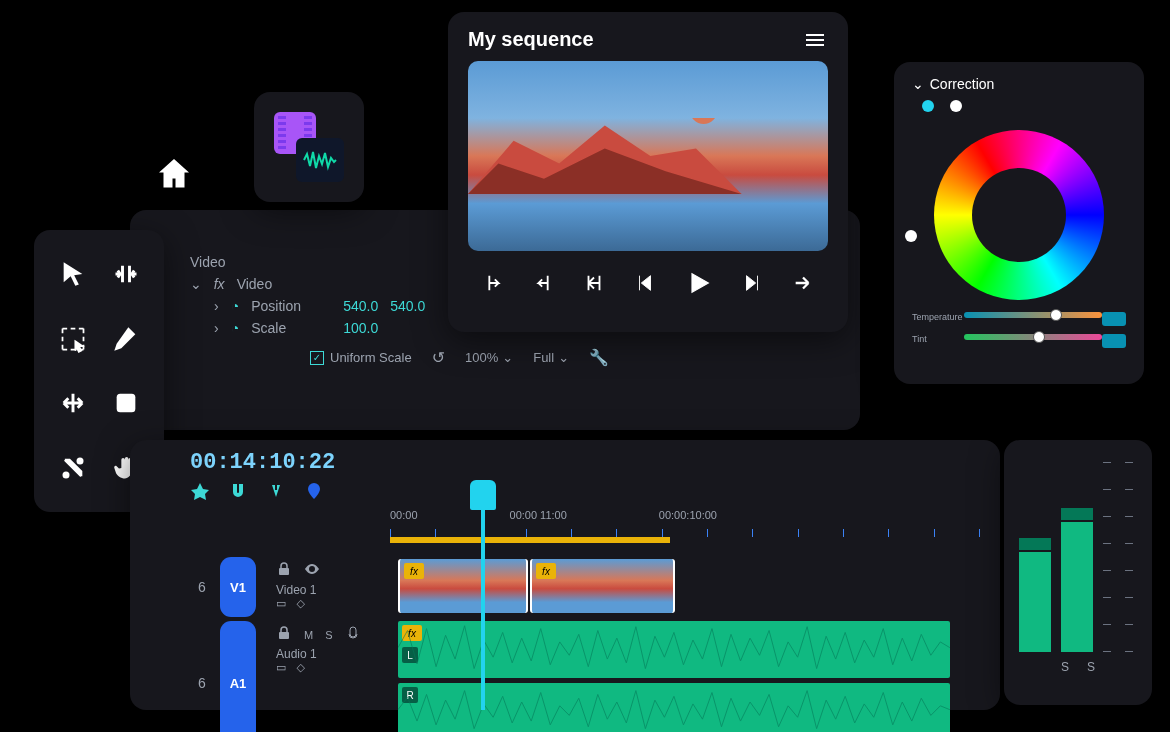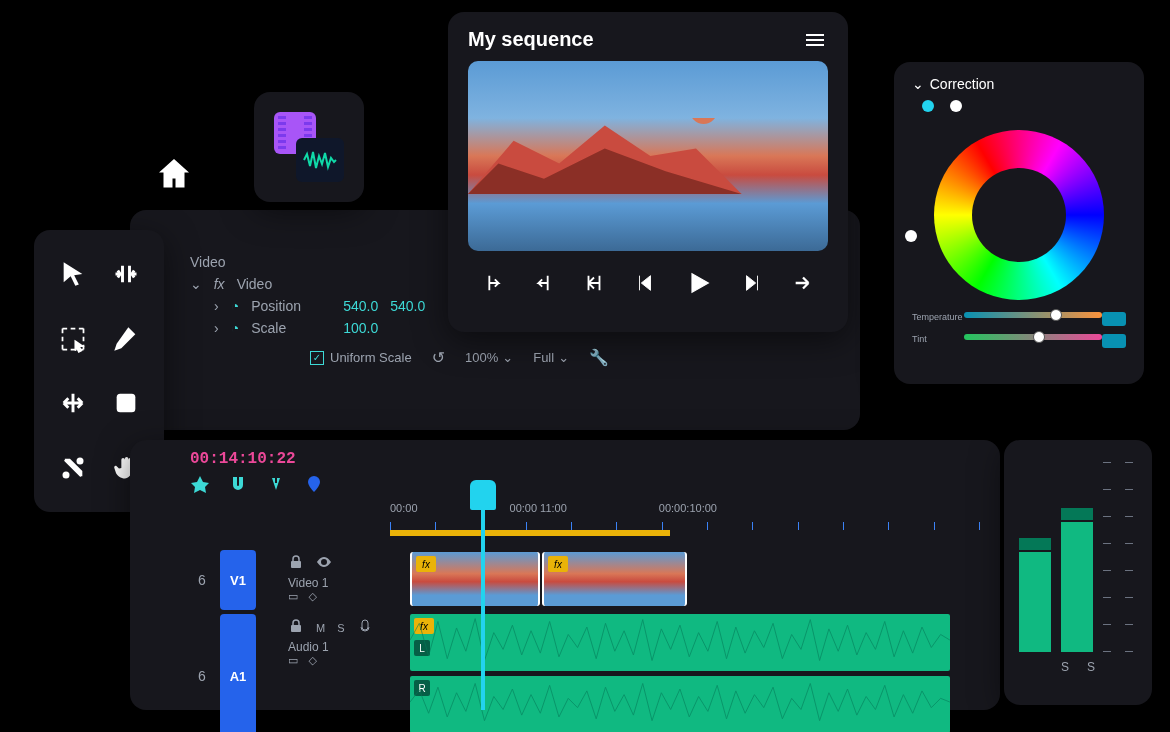--- a/index.html
+++ b/index.html
@@ -62,36 +62,36 @@
 .corr-slider-label { font-size:9px; color:#9ca3af; width:52px;}
 .corr-slider-track { flex:1; height:6px; border-radius:3px; position:relative;}
 .corr-slider-track.temp { background: linear-gradient(90deg, #0891b2, #fb923c);}
 .corr-slider-track.tint { background: linear-gradient(90deg, #22c55e, #ec4899);}
 .corr-slider-knob { position:absolute; top:-3px; width:12px; height:12px; border-radius:50%; background:#fff; border:1px solid #555;}
 .corr-slider-val { width:24px; height:14px; background:#0891b2; border-radius:3px;}
 
 
 .timeline-panel { left: 130px; top: 440px; width: 870px; height: 270px; padding: 10px 20px 0 60px; z-index:2;}
 .timecode-row { display:flex; align-items:center; gap:30px; }
-.timecode { color: #ec4899; font-size: 16px; font-weight: 600; font-family: 'Courier New', monospace;}
+.timecode { color: #7dd3fc; font-size: 22px; font-weight: 600; font-family: 'Courier New', monospace;}
 .tc-tools { display:flex; gap:18px;}
 .tc-tools svg { width:20px; height:20px;}
 .ruler { height:30px; margin-top:4px; position:relative; margin-left:200px; color:#9ca3af; font-size:11px;}
 .ruler-labels { display:flex; gap:92px; }
 .ruler-ticks { position:absolute; left:0; right:0; top:20px; height:10px; display:flex; justify-content:space-between;}
 .ruler-tick { width:1px; height:8px; background:#3b82f6;}
 .ruler-bar { position:absolute; left:0; top:28px; height:6px; background:#eab308; width:280px;}
 .playhead { position:absolute; left:470px; top:480px; width:26px; height:226px; z-index:10; pointer-events:none;}
 .playhead-cap { width:26px; height:30px; background:#22d3ee; border-radius:6px 6px 2px 2px;}
 .playhead-line { width:4px; height:200px; background:#22d3ee; margin:0 auto;}
 
 .tracks { margin-top:18px;}
 .track { display:flex; align-items:stretch; height:60px; margin-bottom:4px;}
 .track-idx { width:24px; display:flex; align-items:center; justify-content:center; color:#9ca3af; font-size:14px; margin-right:6px;}
-.track-badge { width:36px; background:#2563eb; display:flex; align-items:center; justify-content:center; font-size:13px; font-weight:600; border-radius:4px; margin-right:24px;}
+.track-badge { width:36px; background:#2563eb; display:flex; align-items:center; justify-content:center; font-size:13px; font-weight:600; border-radius:11px; margin-right:12px;}
 .track-head { width:130px; padding:4px 8px;}
 .track-head-row { display:flex; gap:12px; align-items:center; margin-bottom:2px;}
 .track-head svg { width:16px; height:16px; fill:#9ca3af;}
 .track-name { font-size:12px; color:#9ca3af;}
 .track-sm { font-size:11px; color:#9ca3af; display:flex; gap:10px; align-items:center;}
 .track-content { flex:1; position:relative;}
 .clip-video { position:absolute; left:0; top:2px; width:130px; height:54px; border-radius:3px; background: linear-gradient(180deg, #5b9bd5 0%, #d97757 40%, #c94b3f 55%, #5b9bd5 80%); overflow:hidden; border-left:2px solid #fff; border-right:2px solid #fff;}
 .clip-video.second { left:132px; width:145px;}
 .clip-fx-badge { position:absolute; left:4px; top:4px; width:20px; height:16px; background:#eab308; border-radius:2px; font-size:10px; color:#000; display:flex; align-items:center; justify-content:center; font-style:italic;}
 .clip-audio { position:absolute; left:0; right:30px; top:0; height:57px; background:#10b981; border-radius:2px; overflow:hidden;}

